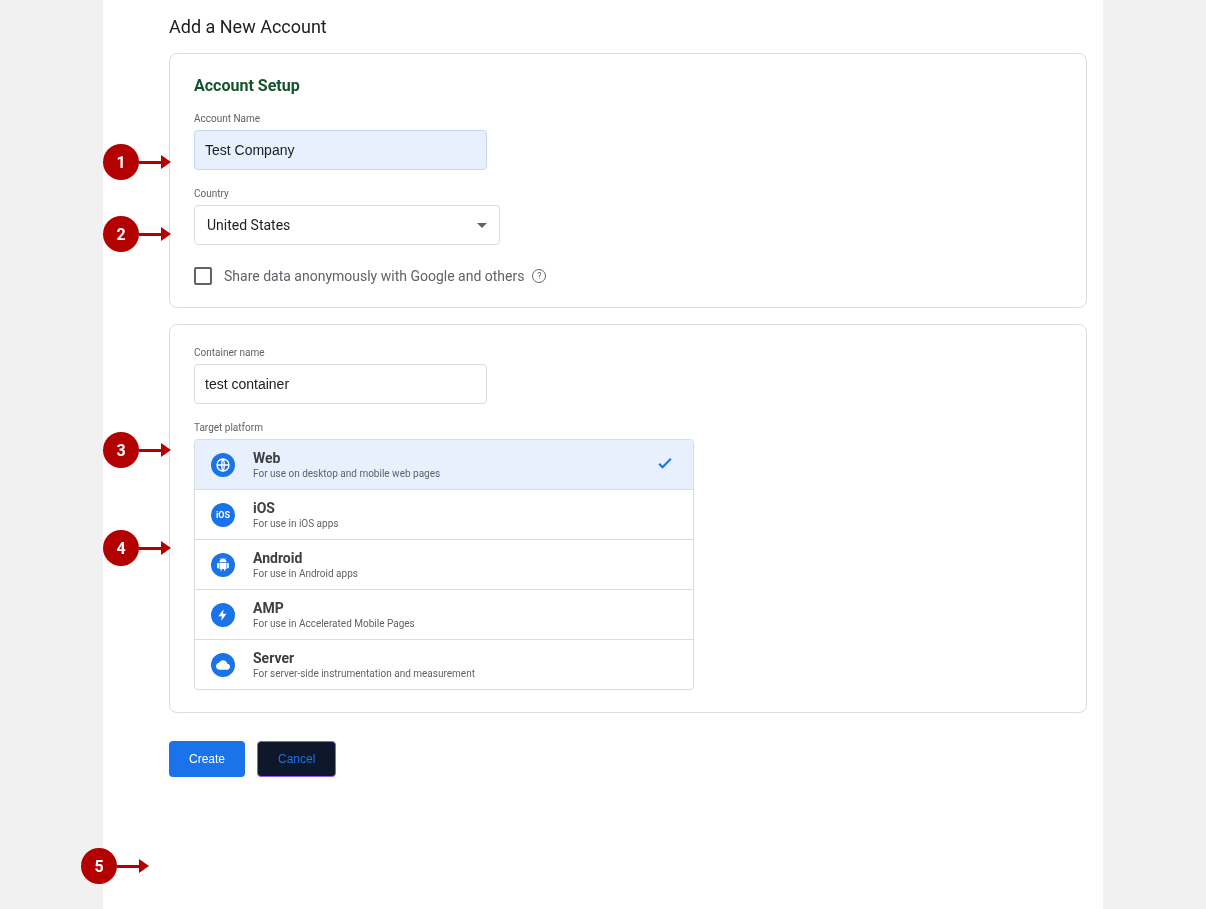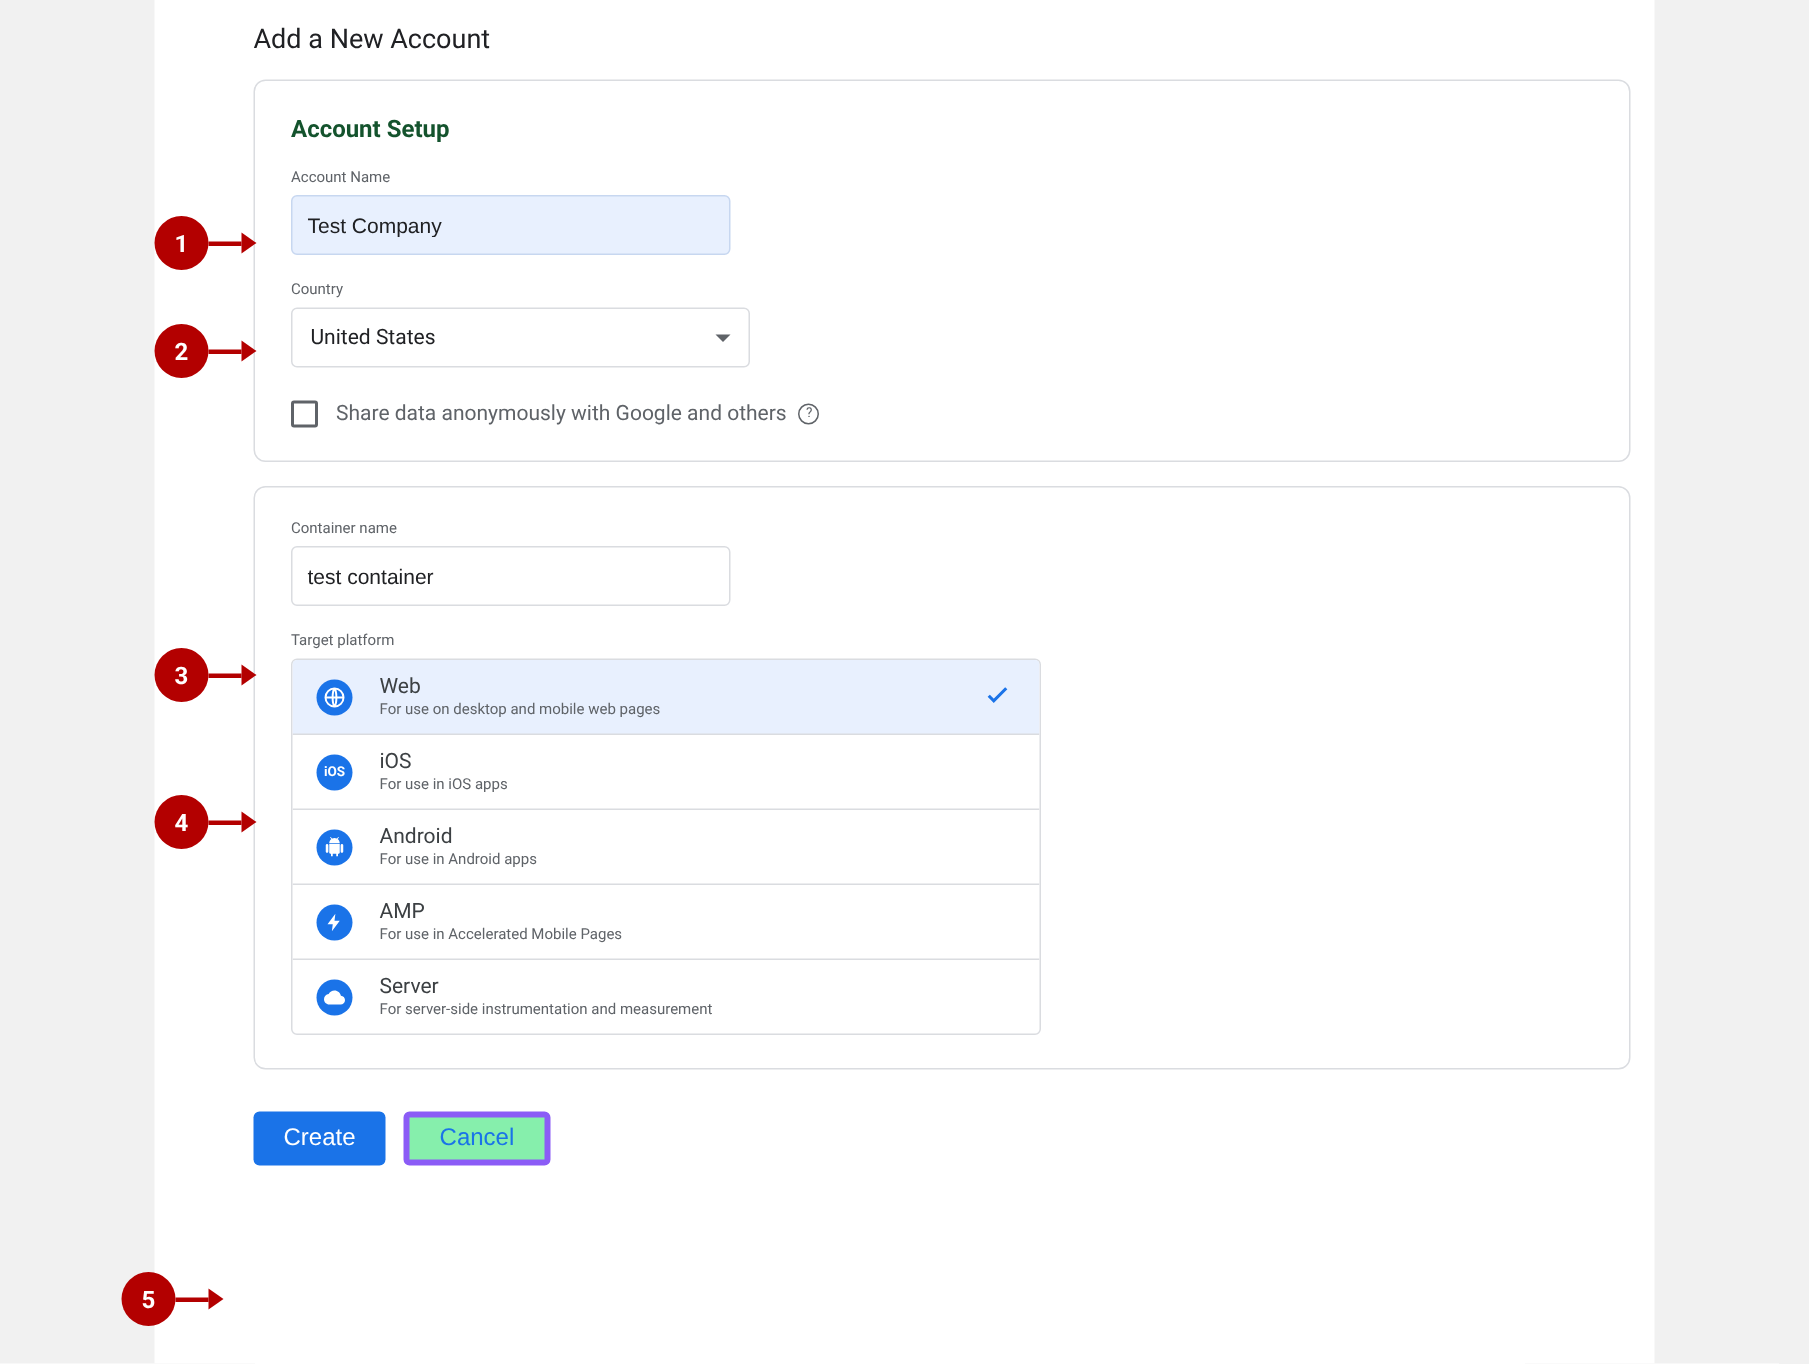--- a/index.html
+++ b/index.html
@@ -130,21 +130,21 @@
     align-items: center;
     justify-content: center;
     margin-right: 18px;
     flex-shrink: 0;
     font-size: 9px;
     font-weight: bold;
   }
   .platform-text .name {
     font-size: 14px;
     color: #3c4043;
-    font-weight: 400;
+    font-weight: 700;
   }
   .platform-text .desc {
     font-size: 10px;
     color: #5f6368;
     margin-top: 2px;
   }
   .platform-check {
     position: absolute;
     right: 18px;
     color: #1a73e8;
@@ -152,36 +152,36 @@
   .buttons {
     display: flex;
     gap: 12px;
     margin-left: 66px;
     margin-top: 28px;
   }
   .btn {
     height: 36px;
     padding: 12px 20px;
     border-radius: 4px;
-    font-size: 16px;
+    font-size: 12px;
     font-weight: 500;
     cursor: pointer;
     display: inline-flex;
     align-items: center;
     justify-content: center;
   }
   .btn-primary {
     background: #1a73e8;
     color: #fff;
     border: none;
   }
   .btn-secondary {
-    background: #86efac;
+    background: #0f172a;
     color: #1a73e8;
-    border: 4px solid #8b5cf6;
+    border: 1px solid #8b5cf6;
   }
   
   .marker {
     position: absolute;
     left: 0px;
     display: flex;
     align-items: center;
     z-index: 10;
   }
   .marker .circle {

